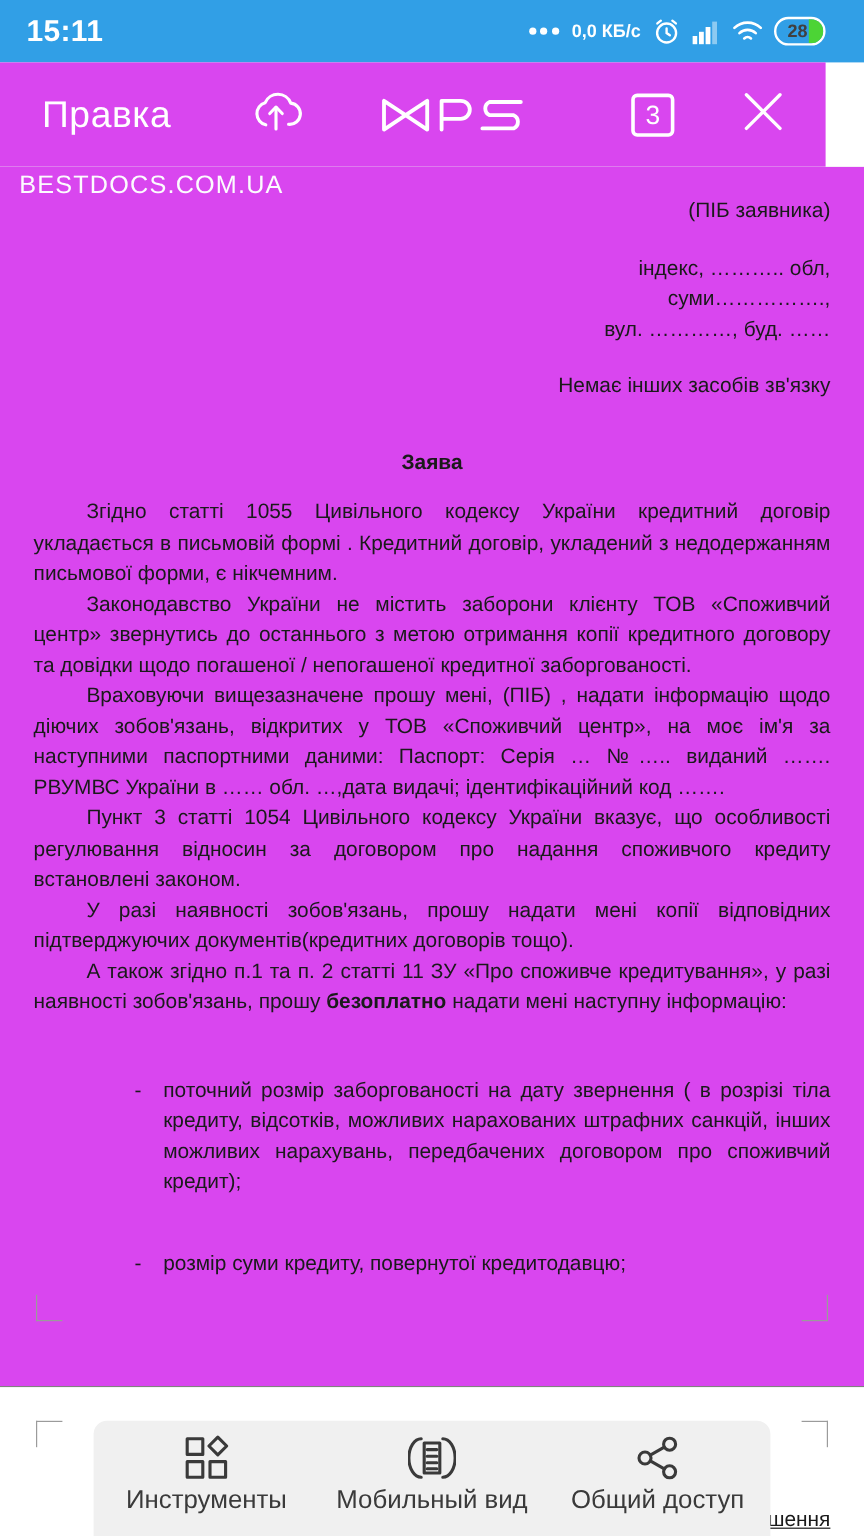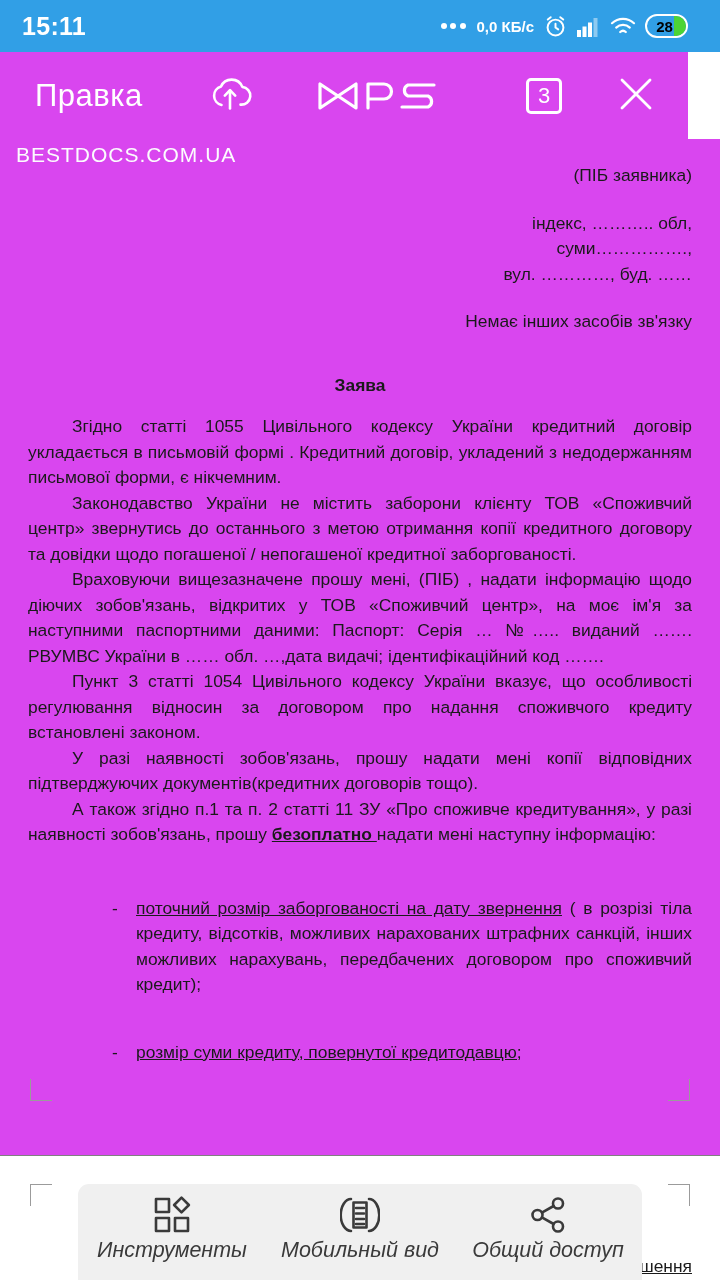--- a/index.html
+++ b/index.html
@@ -80,21 +80,21 @@
     width: 30%;
     background: #4CD435;
   }
   .battery .lvl {
     position: relative;
     z-index: 2;
     width: 100%;
     text-align: center;
     font-size: 15px;
     font-weight: 700;
-    color: #000000;
+    color: #404040;
     padding-right: 4px;
     line-height: 1;
   }
 
   
   .app-bar {
     position: absolute;
     top: 52px; left: 0;
     width: 688px;
     height: 87px;
@@ -224,21 +224,21 @@
   .bullet-dash {
     width: 24px;
     flex: 0 0 24px;
     margin-left: 84px;
     color: #1a1a1a;
   }
   .bullet-text {
     flex: 1 1 auto;
     text-align: justify;
   }
-  .u { text-decoration: underline; }
+  .u { }
   .b { font-weight: 700; }
 
   .page2-text {
     position: absolute;
     right: 28px;
     top: 100px;
     font-size: 17.4px;
     color: #1a1a1a;
     text-decoration: underline;
   }
@@ -281,21 +281,20 @@
     height: 40px;
     display: flex;
     align-items: center;
     justify-content: center;
   }
   .tb-label {
     font-size: 21.5px;
     color: #3a3a3a;
     line-height: 1;
     white-space: nowrap;
-    font-style: italic;
   }
 </style>
 </head>
 <body>
 
 <div id="screen">
 
   <div class="status-bar">
     <div class="status-time">15:11</div>
     <div class="status-right">

